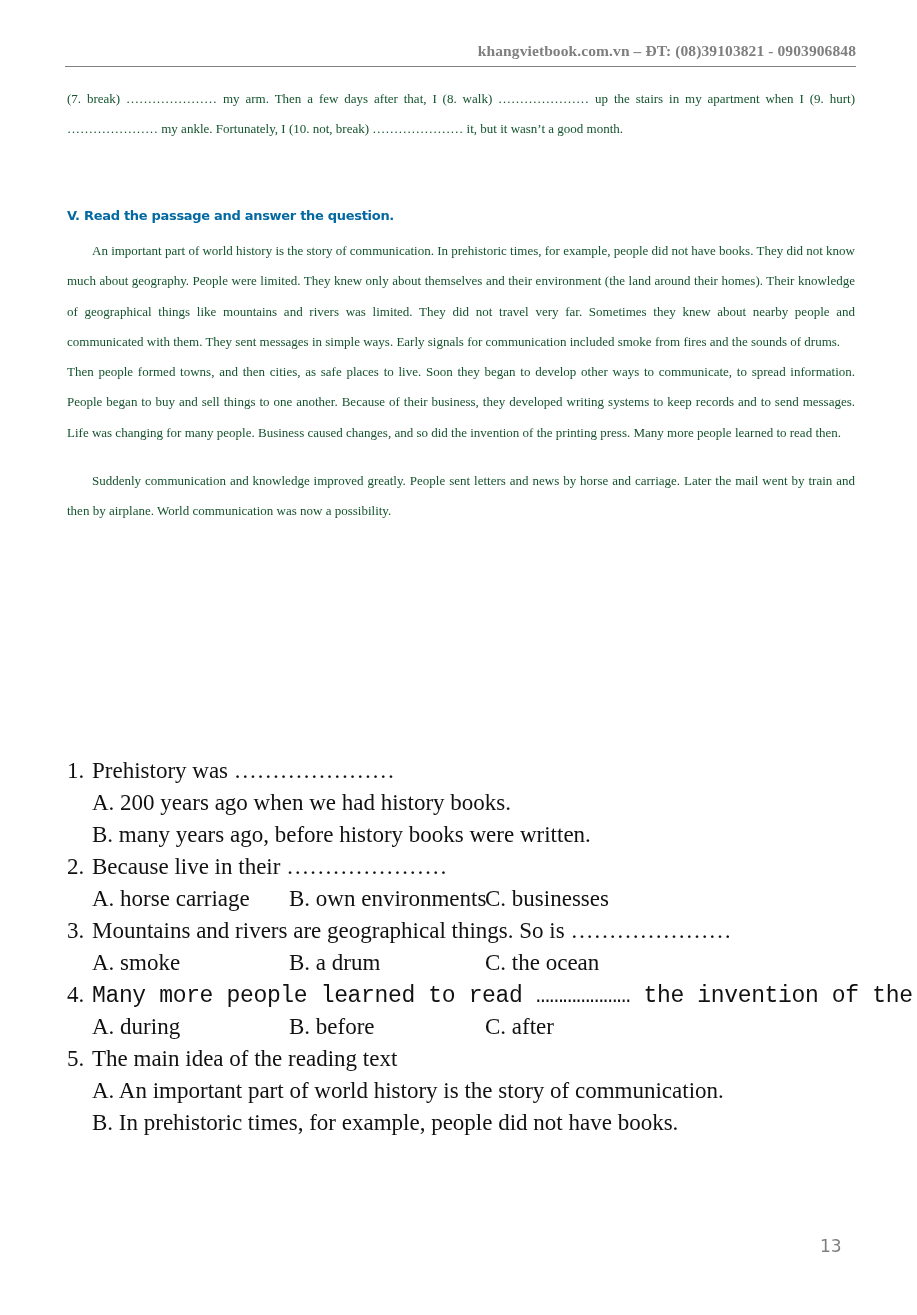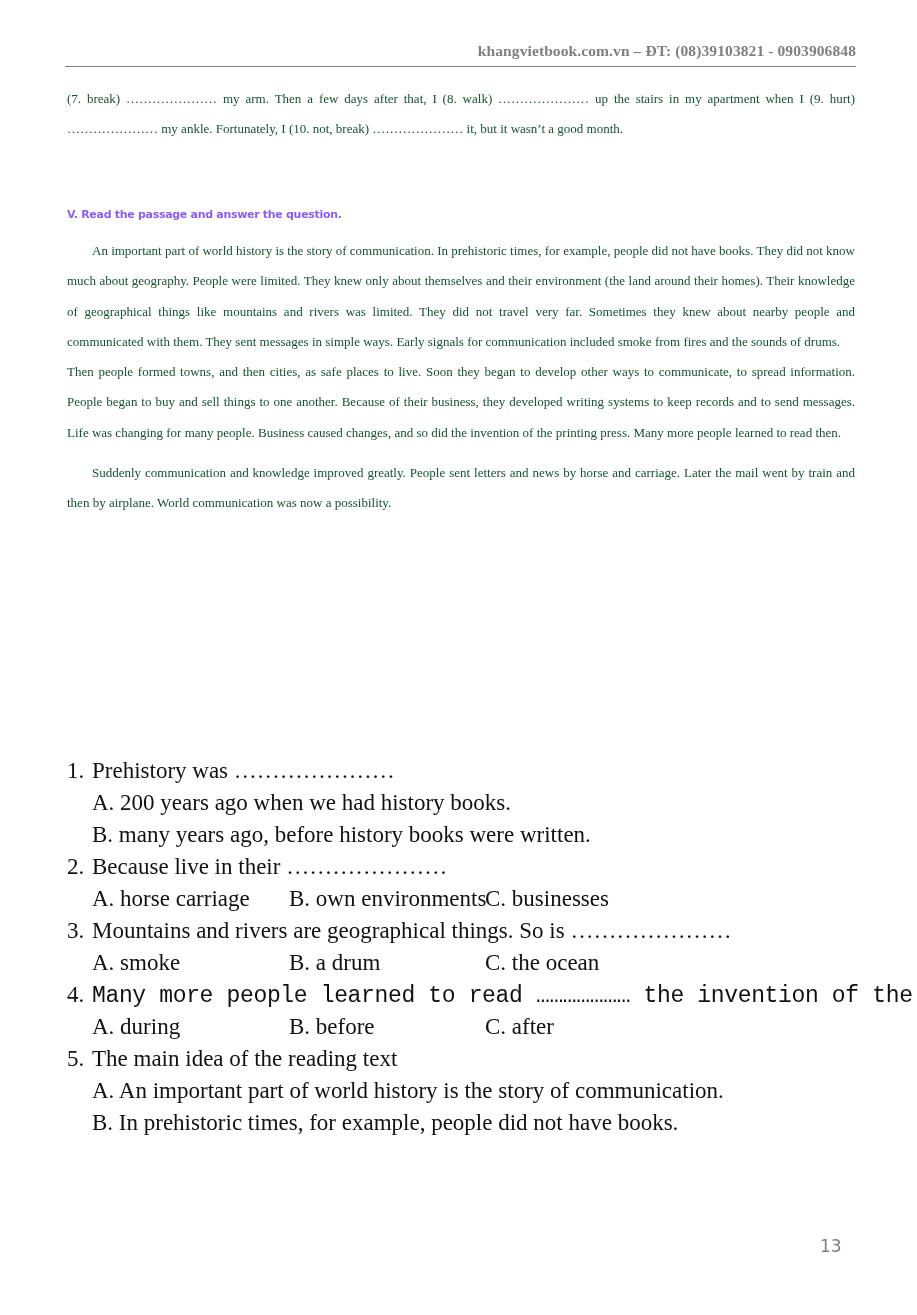--- a/index.html
+++ b/index.html
@@ -17,21 +17,21 @@
   }
   .body-text {
     position: absolute; left: 67px; width: 788px;
     font-family: "Liberation Serif", serif; font-size: 13px; color: #14532d;
     line-height: 30.3px; text-align: justify;
   }
   .body-text p { margin: 0; }
   .indent { text-indent: 25px; }
   .section-title {
     position: absolute; left: 67px; top: 208px;
-    font-family: "DejaVu Sans", sans-serif; font-weight: bold; font-size: 11px; color: #8b5cf6;
+    font-family: "DejaVu Sans", sans-serif; font-weight: bold; font-size: 13px; color: #0369a1;
     letter-spacing: -0.3px;
   }
   .questions {
     position: absolute; left: 67px; top: 755px; width: 800px;
     font-family: "Liberation Serif", serif; font-size: 23px; color: #111;
   }
   .q-stem { height: 32px; line-height: 32px; white-space: nowrap; }
   .q-num { display: inline-block; width: 25px; }
   .q-opt { height: 32px; line-height: 32px; padding-left: 25px; white-space: nowrap; }
   .opt-row { height: 32px; line-height: 32px; padding-left: 25px; white-space: nowrap; position: relative; }
@@ -54,21 +54,21 @@
 
   <div class="body-text" style="top:84px;">
     <p>(7. break) ………………… my arm. Then a few days after that, I (8. walk) ………………… up the stairs in my apartment when I (9. hurt) ………………… my ankle. Fortunately, I (10. not, break) ………………… it, but it wasn’t a good month.</p>
   </div>
 
   <div class="section-title">V.  Read the passage and answer the question.</div>
 
   <div class="body-text" style="top:236px;">
     <p class="indent">An important part of world history is the story of communication. In prehistoric times, for example, people did not have books. They did not know much about geography. People were limited. They knew only about themselves and their environment (the land around their homes). Their knowledge of geographical things like mountains and rivers was limited. They did not travel very far. Sometimes they knew about nearby people and communicated with them. They sent messages in simple ways. Early signals for communication included smoke from fires and the sounds of drums.</p>
     <p style="margim-top:1px;">Then people formed towns, and then cities, as safe places to live. Soon they began to develop other ways to communicate, to spread information. People began to buy and sell things to one another. Because of their business, they developed writing systems to keep records and to send messages. Life was changing for many people. Business caused changes, and so did the invention of the printing press. Many more people learned to read then.</p>
-    <p class="indent" style="margin-top:10px;">Suddenly communication and knowledge improved greatly. People sent letters and news by horse and carriage. Later the mail went by train and then by airplane. World communication was now a possibility.</p>
+    <p class="indent" style="margin-top:18px;">Suddenly communication and knowledge improved greatly. People sent letters and news by horse and carriage. Later the mail went by train and then by airplane. World communication was now a possibility.</p>
   </div>
 
   <div class="questions">
 
     <div class="q-stem">
       <span class="q-num">1.</span><span>Prehistory was …………………</span>
     </div>
     <div class="q-opt">A. 200 years ago when we had history books.</div>
     <div class="q-opt">B. many years ago, before history books were written.</div>
 

